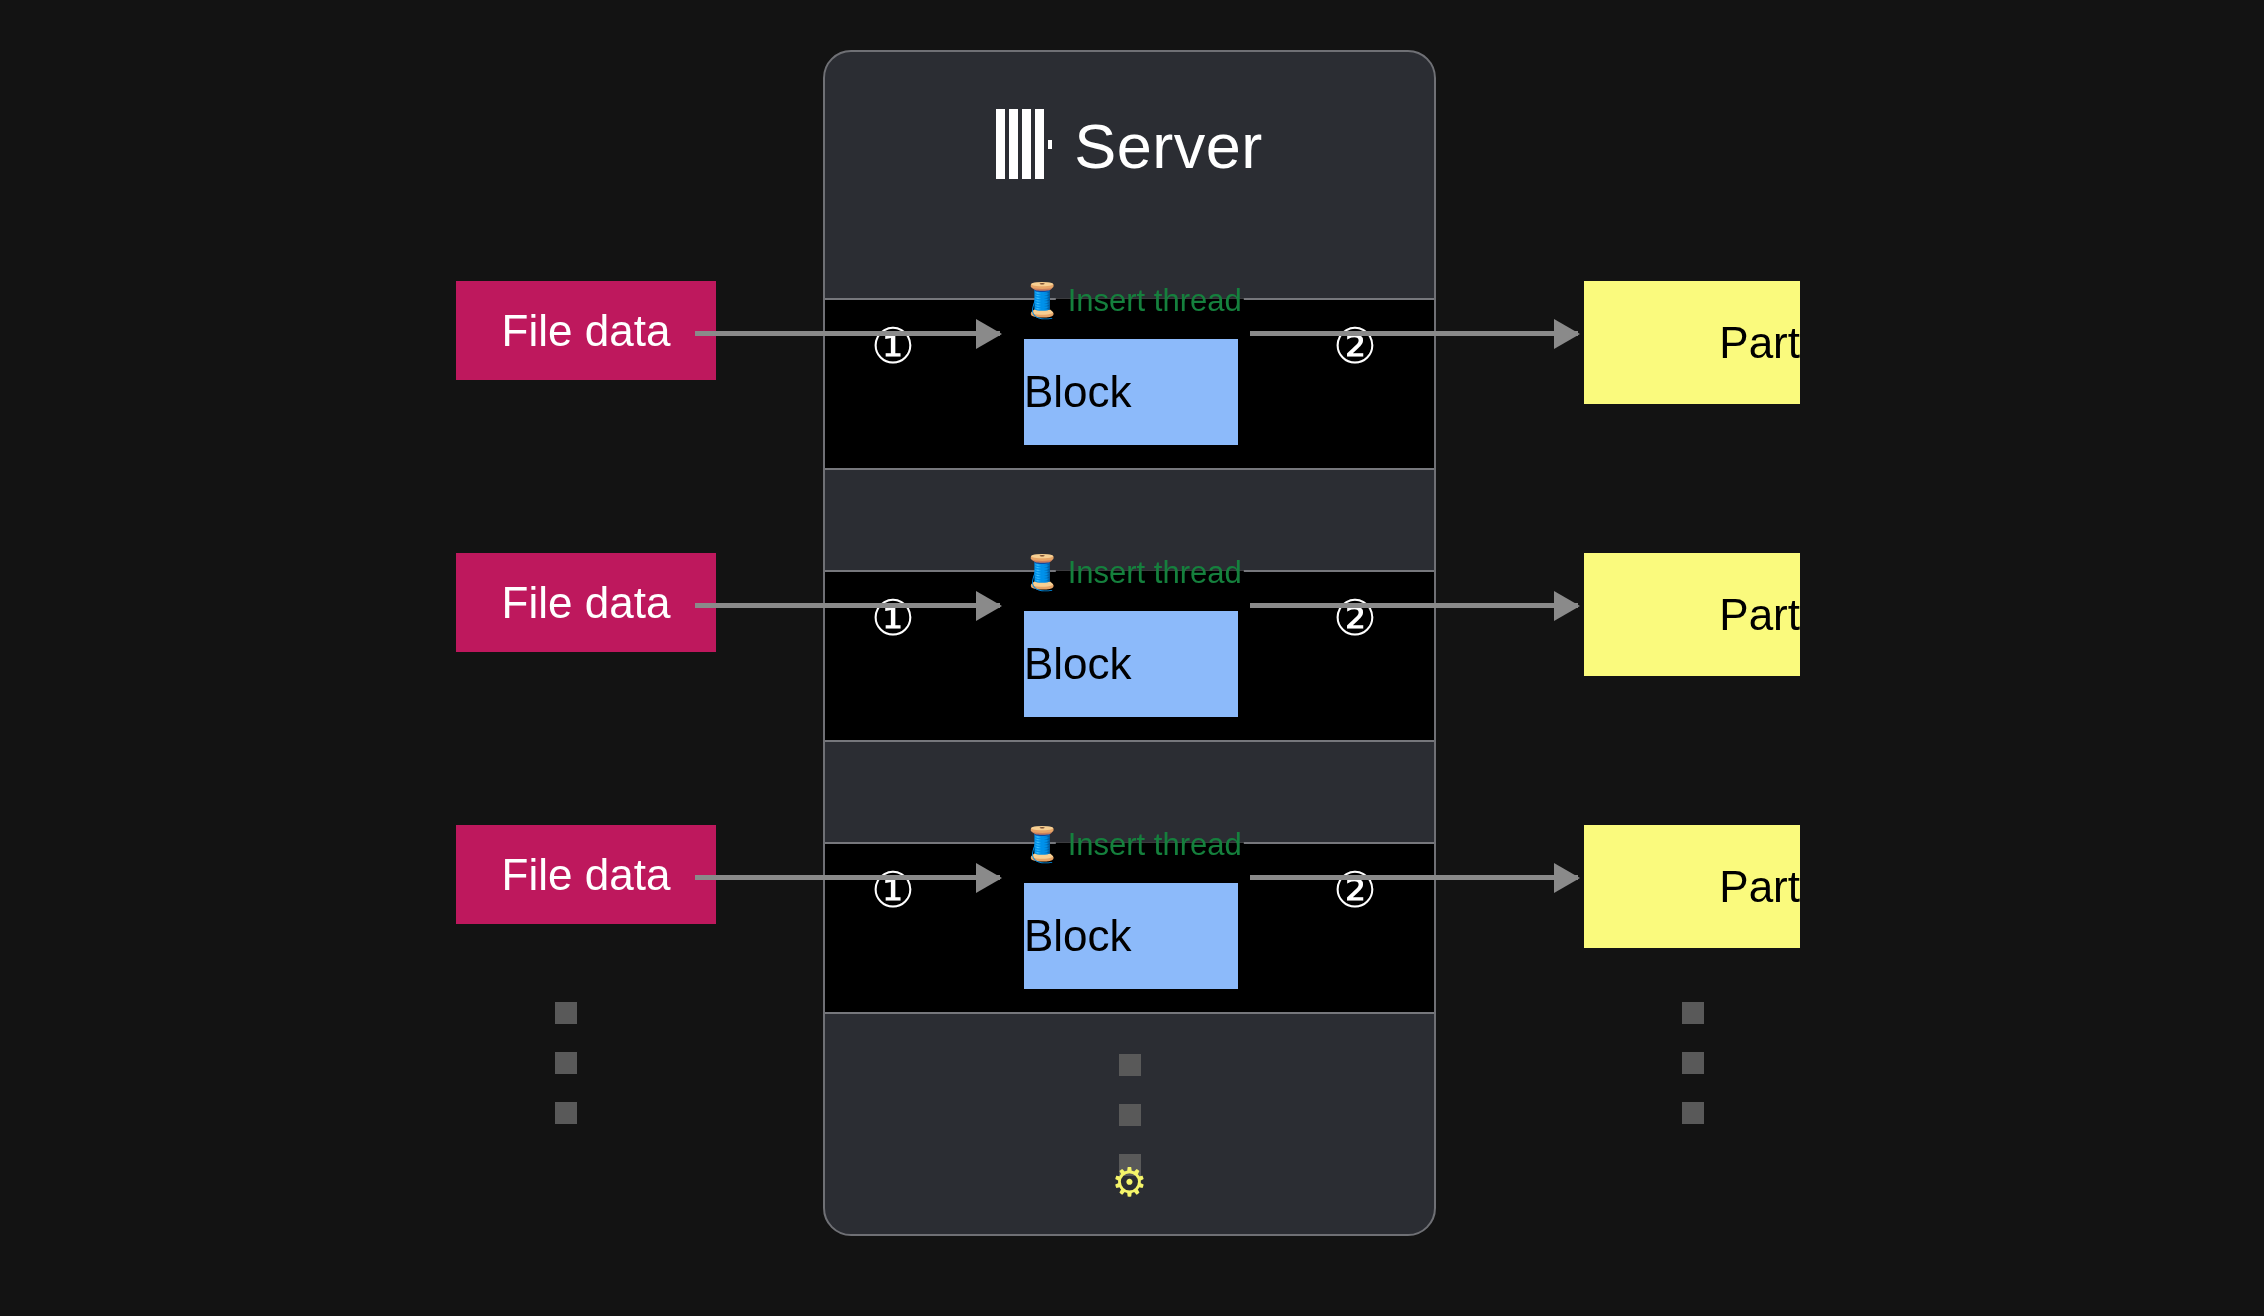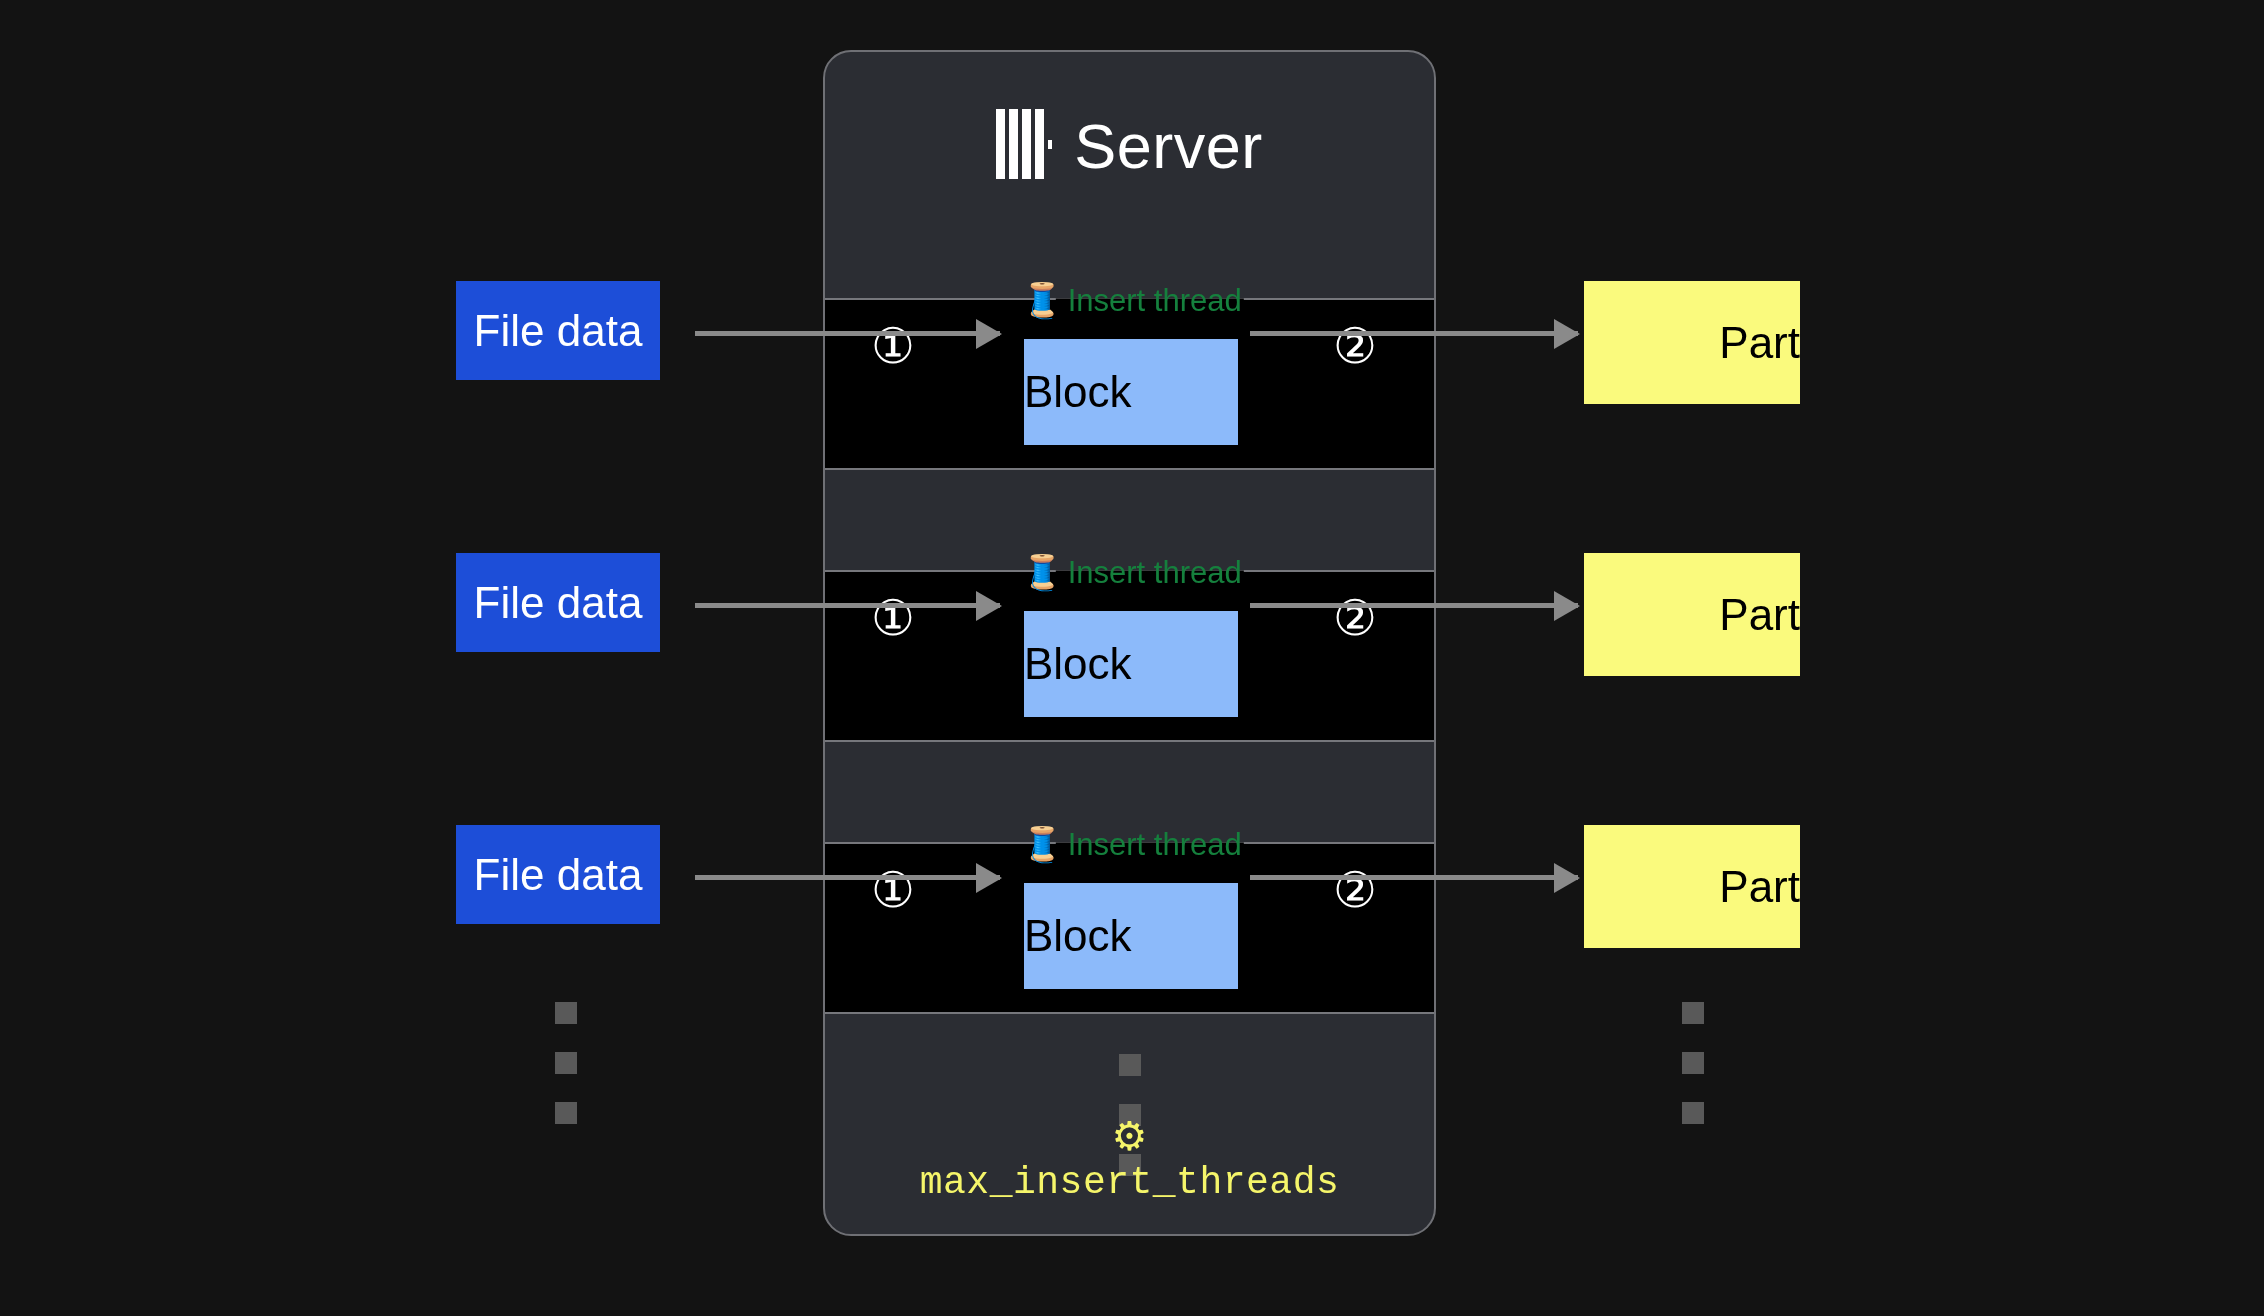--- a/index.html
+++ b/index.html
@@ -127,23 +127,23 @@
     display: flex;
     align-items: center;
     justify-content: flex-start;
     font-size: 44px;
     z-index: 4;
   }
 
   
   .file-box {
     position: absolute;
-    width: 204px;
+    width: 260px;
     height: 99px;
-    background: #1d4ed8;
+    background: #be185d;
     color: #ffffff;
     display: flex;
     align-items: center;
     justify-content: center;
     font-size: 44px;
   }
   .part-box {
     position: absolute;
     width: 216px;
     height: 123px;
@@ -287,21 +287,20 @@
     </div>
 
     <div class="dots-col" style="left:50%; transform:translateX(-50%); top:1002px;">
       <span class="dot-sq"></span>
       <span class="dot-sq"></span>
       <span class="dot-sq"></span>
     </div>
 
     <div class="setting-wrap">
       <span class="gear-icon">⚙</span>
-      <span class="setting-name">max_insert_threads</span>
     </div>
   </div>
 
   <div class="arrow" style="left:695px; top:331px; width:305px;"></div>
   <div class="arrow" style="left:695px; top:603px; width:305px;"></div>
   <div class="arrow" style="left:695px; top:875px; width:305px;"></div>
 
   <div class="arrow" style="left:1250px; top:331px; width:328px;"></div>
   <div class="arrow" style="left:1250px; top:603px; width:328px;"></div>
   <div class="arrow" style="left:1250px; top:875px; width:328px;"></div>

